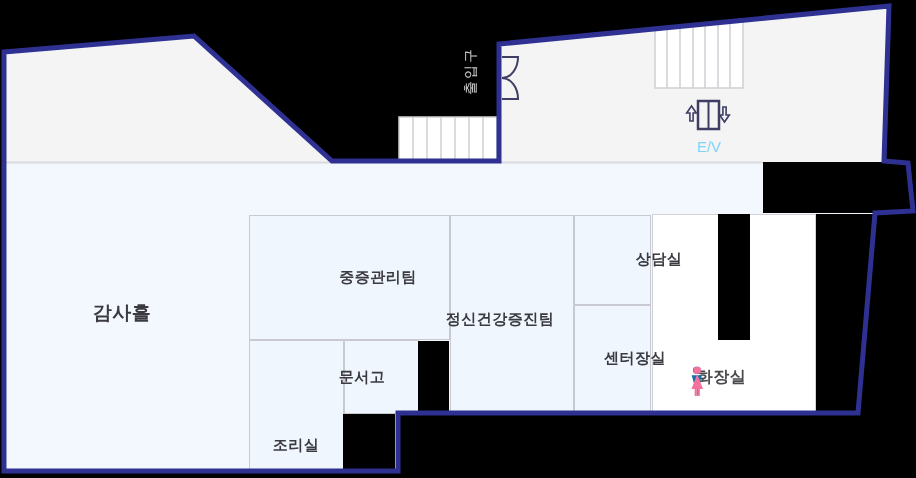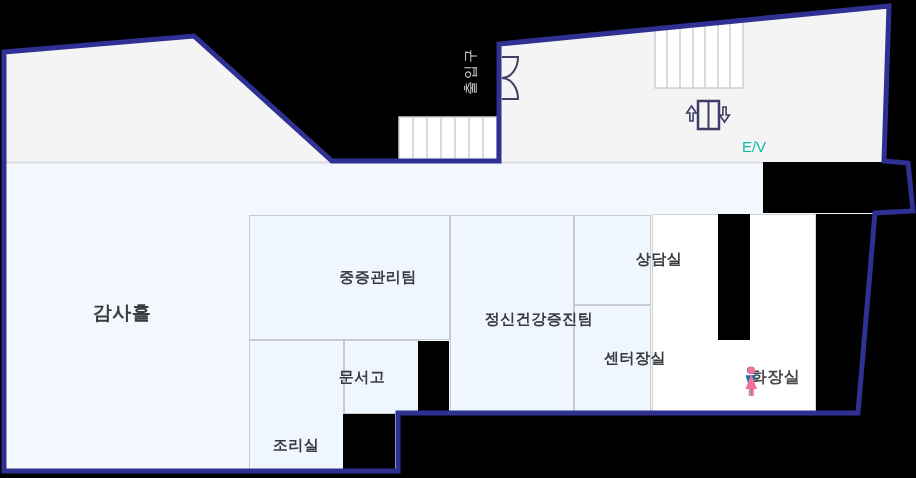--- a/index.html
+++ b/index.html
@@ -4,21 +4,21 @@
 <style>
   html,body{margin:0;padding:0;background:#000;}
   #stage{position:relative;width:916px;height:478px;background:#000;overflow:hidden;
          font-family:"Liberation Sans","DejaVu Sans",sans-serif;}
   #stage svg{position:absolute;left:0;top:0;}
   .lay0{z-index:0;} .lay2{z-index:2;}
   .room{position:absolute;z-index:1;background:#eff6fd;border:1px solid #c9c9d2;box-sizing:border-box;}
   .room.white{background:#ffffff;border-color:#d2d2d8;}
   .lbl{position:absolute;z-index:3;transform:translate(-50%,-50%);
        font-size:15px;font-weight:600;color:#3a3a40;white-space:nowrap;letter-spacing:0.5px;}
-  .lbl.dim{color:#14b8a6;font-weight:400;letter-spacing:0;margin-left:45px;}
+  .lbl.dim{color:#7dd3fc;font-weight:400;letter-spacing:0;}
   .lbl.ent{color:#cfcfcf;font-weight:500;font-size:14px;letter-spacing:2px;
            transform:translate(-50%,-50%) rotate(-90deg);}
   .lbl.toilet{display:flex;align-items:center;gap:7px;font-size:16px;color:#4a4a4e;}
   .lbl.toilet .ppl{display:flex;gap:3px;align-items:flex-end;}
 </style>
 </head>
 <body>
 
 <div id="stage">
 
@@ -76,27 +76,27 @@
     <g stroke="#3d3d66" fill="none">
       <rect x="698" y="101" width="21" height="28" stroke-width="2.5" fill="#f4f4f4"></rect>
       <line x1="708.5" y1="101" x2="708.5" y2="129" stroke-width="2"></line>
       <path d="M689.9,121 v-8 h-3.2 l4.8,-7 4.8,7 h-3.2 v8 z" stroke-width="1.6"></path>
       <path d="M726.1,107 v8 h3.2 l-4.8,7 -4.8,-7 h3.2 v-8 z" stroke-width="1.6"></path>
     </g>
   </svg>
 
   <div class="lbl" style="left:122px;top:313px;font-size:19px;font-family:Liberation Serif, serif;">감사홀</div>
   <div class="lbl" style="left:349px;top:277px;margin-left:29px;">중증관리팀</div>
-  <div class="lbl" style="left:539px;top:319px;text-align:center;">정신건강증진팀</div>
+  <div class="lbl" style="left:500px;top:319px;text-align:center;">정신건강증진팀</div>
   <div class="lbl" style="left:612px;top:259px;margin-left:47px;">상담실</div>
   <div class="lbl" style="left:612px;top:358px;margin-left:23px;">센터장실</div>
   <div class="lbl" style="left:296px;top:405px;margin-top:40px;">조리실</div>
   <div class="lbl" style="left:362px;top:377px;">문서고</div>
 
-  <div class="lbl toilet" style="left:772px;top:377px;">
+  <div class="lbl toilet" style="left:718px;top:377px;">
     <span class="ppl">
       <svg width="14" height="30" viewBox="0 0 20 44">
         <g fill="#1470a8">
           <circle cx="10" cy="5.5" r="5.5"></circle>
           <path d="M2.5,13 L17.5,13 L12.5,30 L12.5,43 L10.7,43 L10.7,31 L9.3,31 L9.3,43 L7.5,43 L7.5,30 Z"></path>
         </g>
       </svg>
       <svg width="15" height="30" viewBox="0 0 20 44">
         <g fill="#f4719c">
           <circle cx="10" cy="5.5" r="5.5"></circle>

